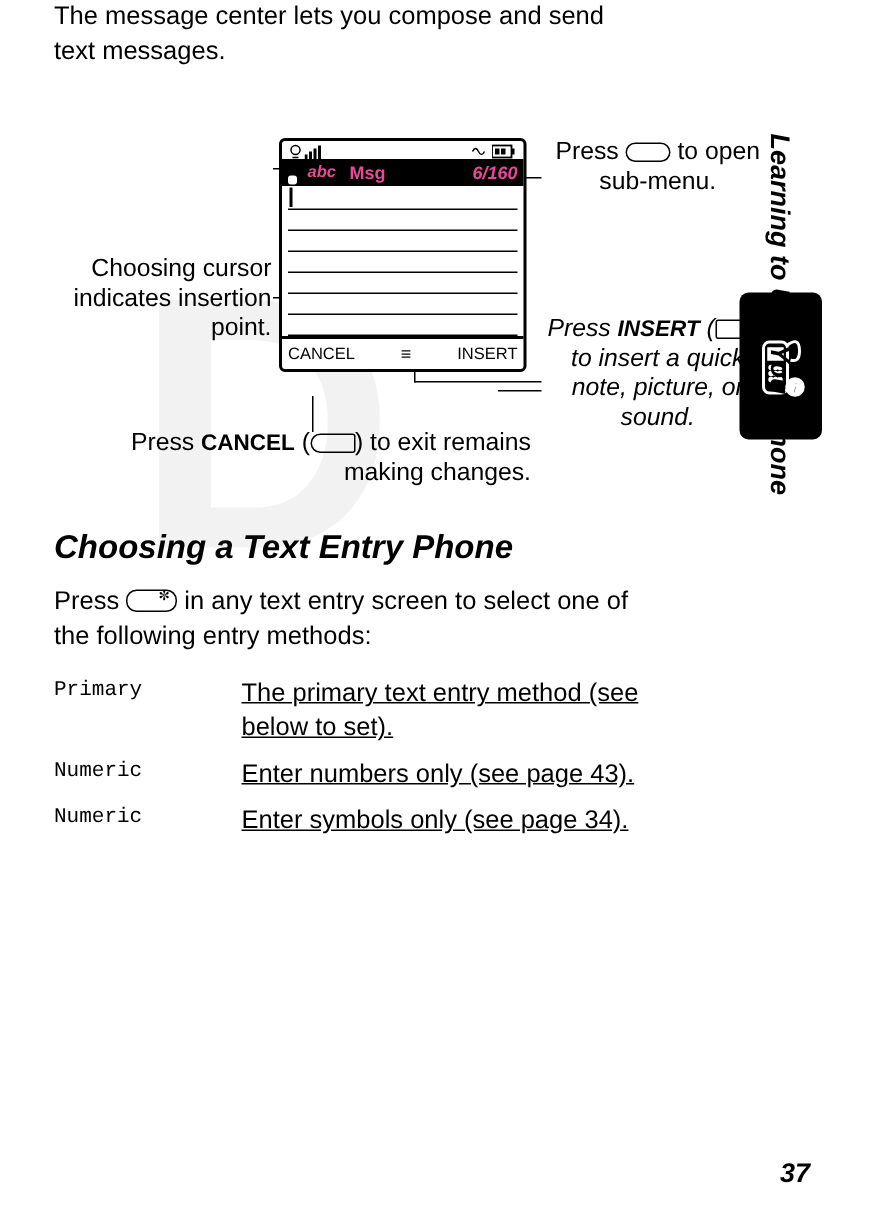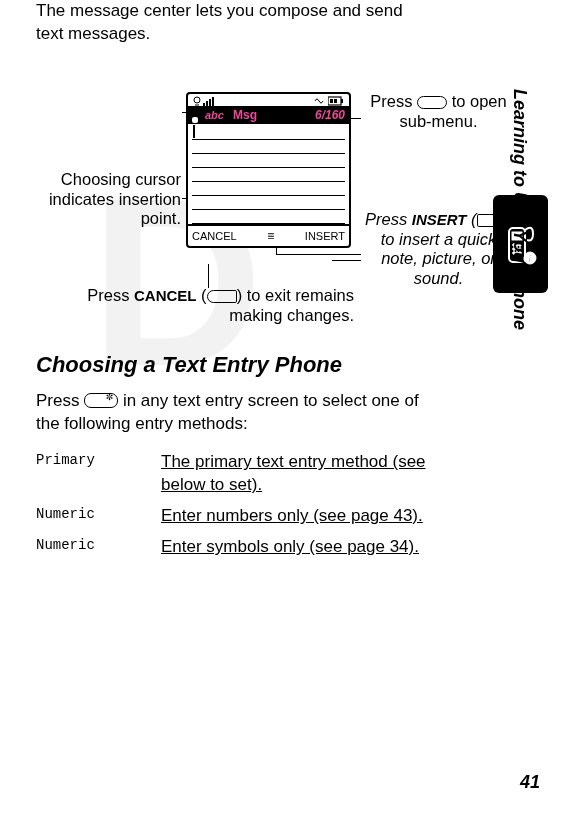--- a/index.html
+++ b/index.html
@@ -324,13 +324,13 @@
       <circle cx="14" cy="33" r="1.3" fill="#fff"></circle>
       <circle cx="17" cy="33" r="1.3" fill="#fff"></circle>
     <path d="M22 10 Q30 4 30 14 Q30 22 24 20" fill="none" stroke="#fff" stroke-width="2"></path>
     <circle cx="27" cy="38" r="6" fill="#fff"></circle>
     <text x="27" y="42" text-anchor="middle" font-size="10" font-family="Georgia" font-style="italic" font-weight="bold" fill="#000">i</text>
   </svg>
 </div>
 
 <div class="side-label">Learning to Use Your Phone</div>
 
-<div class="page-number">41</div>
+<div class="page-number">37</div>
 
 </body></html>

